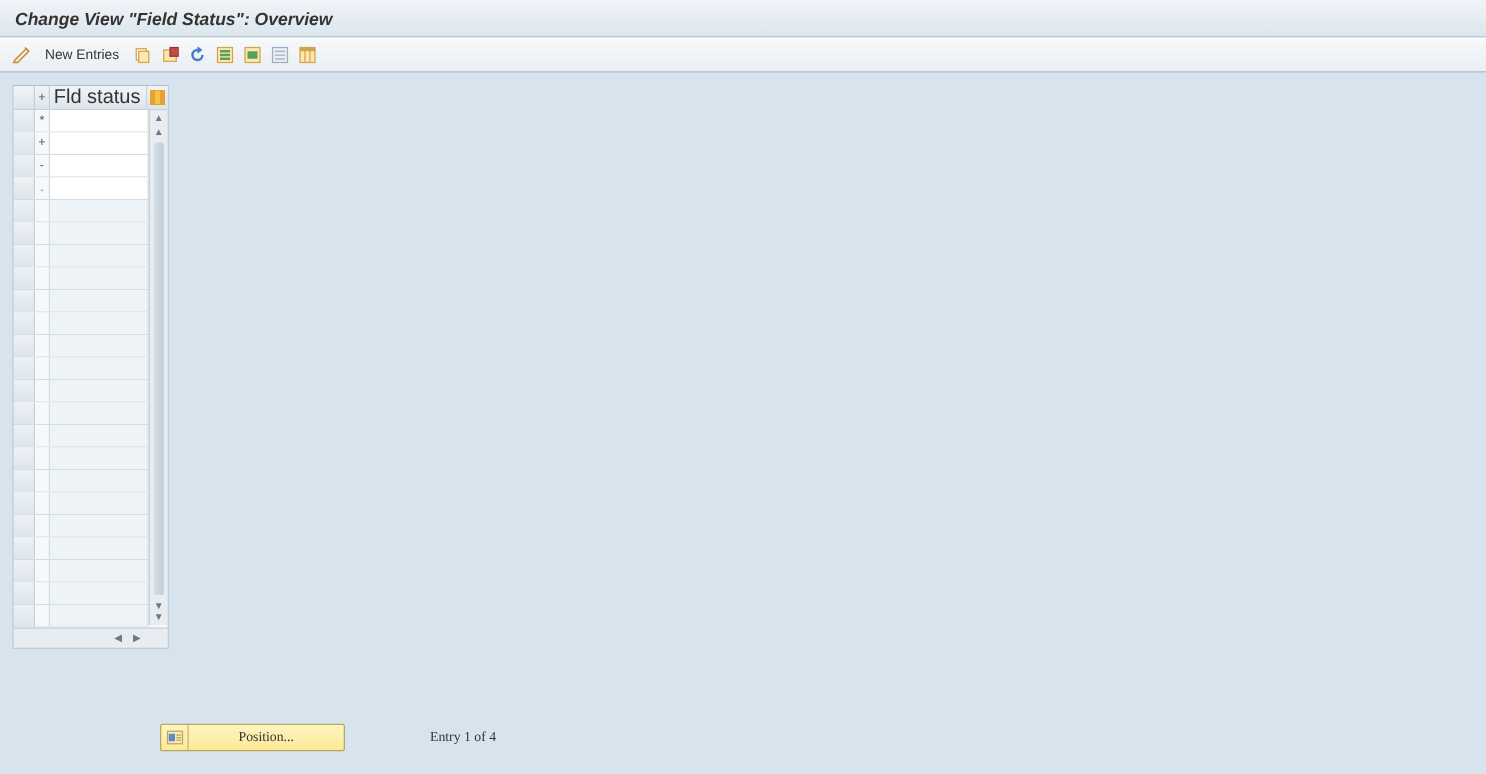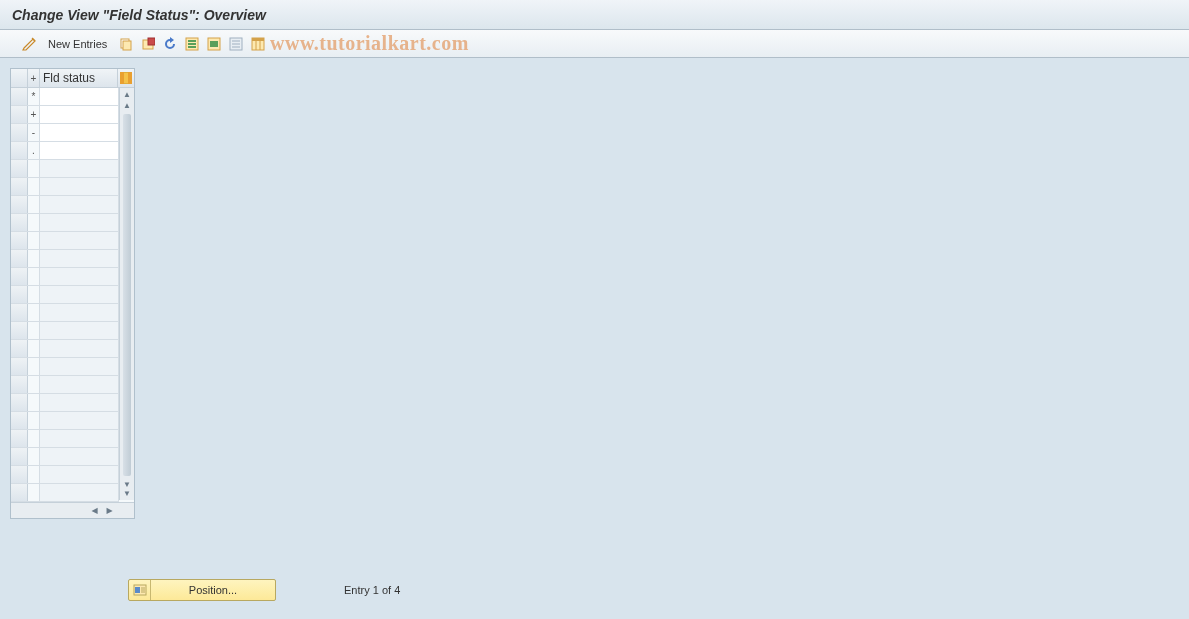--- a/index.html
+++ b/index.html
@@ -21,21 +21,21 @@
       align-items: center;
     }
     .title-text {
       font-style: italic;
       font-weight: bold;
       font-size: 14px;
       color: #333;
     }
     .toolbar {
       background: linear-gradient(to bottom, #f8fafb 0%, #e8eef3 100%);
-      padding: 4px 20px;
+      padding: 4px 8px;
       border-bottom: 1px solid #b0bec9;
       height: 28px;
       display: flex;
       align-items: center;
       gap: 4px;
       position: relative;
     }
     .toolbar-icon {
       width: 18px;
       height: 18px;
@@ -97,21 +97,21 @@
       justify-content: center;
       font-size: 10px;
       color: #555;
     }
     .hdr-fld {
       flex: 1;
       background: linear-gradient(to bottom, #f0f4f7, #dde5ec);
       display: flex;
       align-items: center;
       padding-left: 3px;
-      font-size: 12px;
+      font-size: 16px;
       color: #333;
       border-right: 1px solid #c5d0d9;
     }
     .hdr-config {
       width: 16px;
       background: linear-gradient(to bottom, #f0f4f7, #dde5ec);
       display: flex;
       align-items: center;
       justify-content: center;
     }
@@ -195,20 +195,21 @@
       gap: 2px;
     }
     .footer-row {
       position: absolute;
       bottom: 18px;
       left: 0;
       width: 100%;
       display: flex;
       align-items: center;
       padding-left: 128px;
+      font-family: Liberation Serif, serif;
     }
     .position-btn {
       display: flex;
       align-items: center;
       background: linear-gradient(to bottom, #fef4bf 0%, #fde998 100%);
       border: 1px solid #b8a860;
       border-radius: 2px;
       height: 22px;
       width: 148px;
       cursor: pointer;
@@ -289,21 +290,20 @@
       </svg>
   </span>
   <span class="toolbar-icon">
     <svg width="14" height="14">
         <rect x="1" y="1" width="12" height="12" fill="#fde9b0" stroke="#d4a24a"></rect>
         <rect x="1" y="1" width="12" height="3" fill="#d4a24a"></rect>
         <line x1="5" y1="1" x2="5" y2="13" stroke="#d4a24a"></line>
         <line x1="9" y1="1" x2="9" y2="13" stroke="#d4a24a"></line>
       </svg>
   </span>
-  <div class="watermark">www.tutorialkart.com</div>
 </div>
 
 <div class="content-area">
   <div class="table-container">
     <div class="table-grid">
       <div class="table-header">
         <div class="hdr-sel"></div>
         <div class="hdr-plus">+</div>
         <div class="hdr-fld">Fld status</div>
         <div class="hdr-config">

